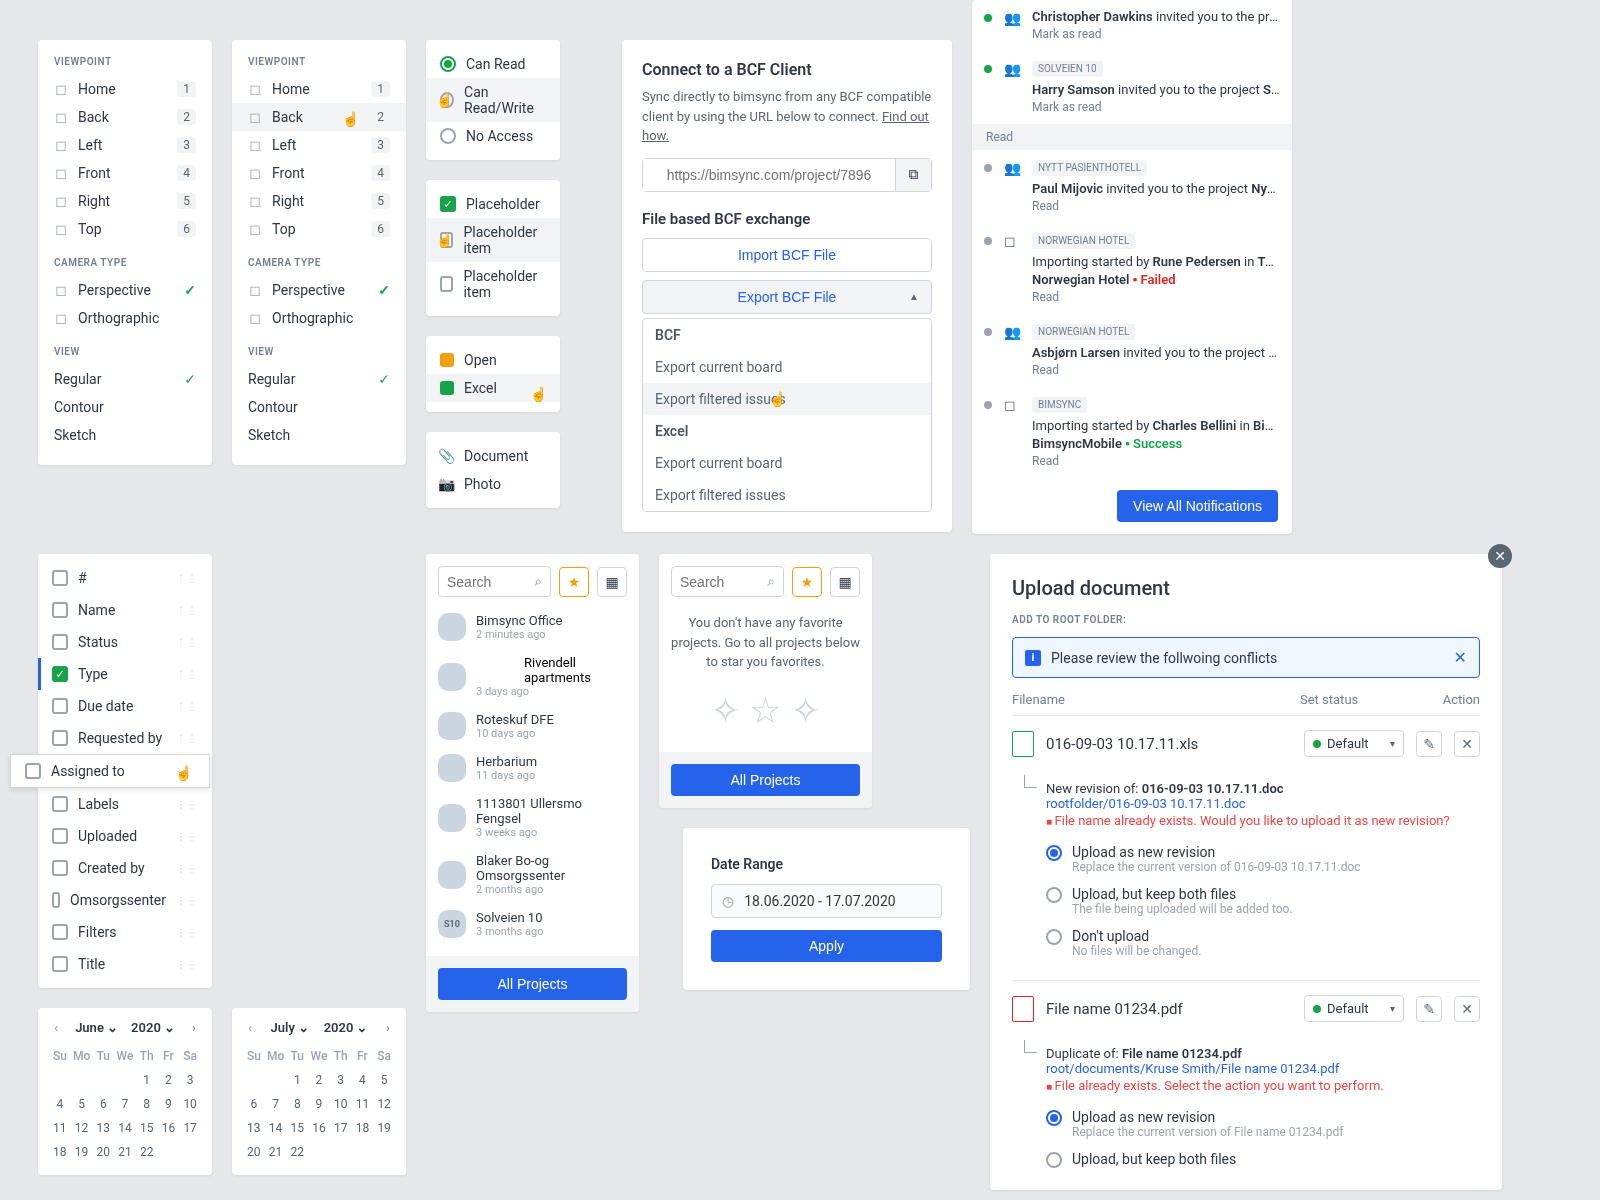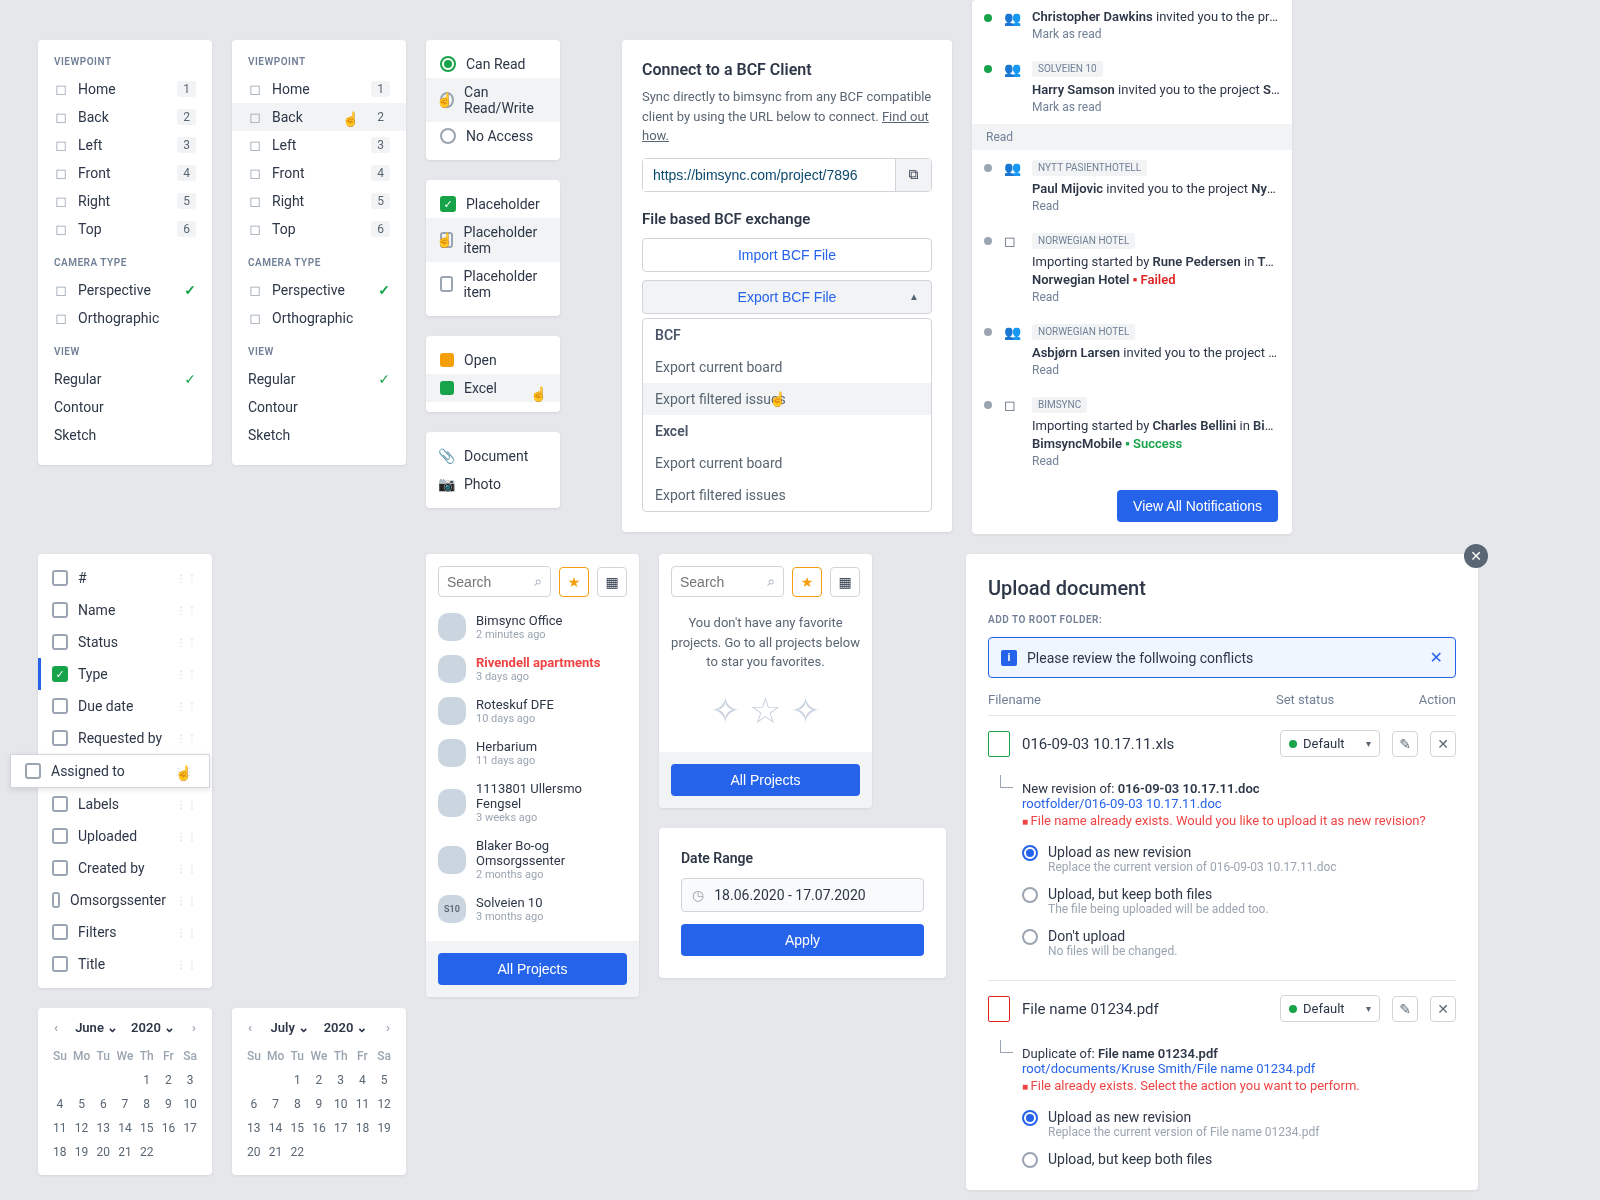--- a/index.html
+++ b/index.html
@@ -33,21 +33,21 @@
 .sq.orange { background:#f59e0b; }
 .sq.green { background:#16a34a; }
 .att-icn { width:14px; height:14px; color:#596673; display:flex; align-items:center; justify-content:center; }
 
 
 .bcf-card { width: 330px; padding: 20px; margin-left: 42px; }
 .bcf-card h3 { font-size: 16px; font-weight: 600; margin-bottom: 8px; }
 .bcf-card .desc { font-size: 13px; color: #596673; line-height: 1.5; margin-bottom: 12px; }
 .bcf-card .desc a { color: #596673; text-decoration: underline; }
 .urlbox { display:flex; border:1px solid #d1d5db; border-radius:4px; margin-bottom:18px; }
-.urlbox input { flex:1; border:none; padding:8px 10px; font-size:14px; color:#0c4a6e; outline:none; }
+.urlbox input { flex:1; border:none; padding:8px 10px; font-size:14px; color:#737373; outline:none;text-align:center; }
 .urlbox .copy { width:36px; display:flex; align-items:center; justify-content:center; background:#f1f3f5; border-left:1px solid #d1d5db; cursor:pointer; }
 .bcf-card h4 { font-size:15px; font-weight:600; margin-bottom:10px; }
 .btn-outline { width:100%; padding:8px; border:1px solid #d1d5db; border-radius:4px; background:#fff; color:#2563eb; font-size:14px; cursor:pointer; margin-bottom:8px; }
 .btn-outline.drop { background:#f1f3f5; display:flex; justify-content:center; align-items:center; position:relative; }
 .btn-outline.drop .caret { position:absolute; right:12px; font-size:10px; color:#596673; }
 .dropdown { border:1px solid #d1d5db; border-radius:4px; background:#fff; margin-top:-4px; }
 .dd-head { padding:8px 12px; font-weight:600; color:#4a5568; }
 .dd-item { padding:8px 12px; cursor:pointer; color:#596673; display:flex; align-items:center; gap:12px; }
 .dd-item.hover { background:#f1f3f5; }
 
@@ -79,37 +79,37 @@
 
 .proj-card { width:213px; padding:12px; }
 .proj-search { display:flex; gap:8px; align-items:center; margin-bottom:12px; }
 .proj-search .inp { flex:1; border:1px solid #d1d5db; border-radius:4px; padding:6px 8px; display:flex; align-items:center; gap:6px; }
 .proj-search .inp input { flex:1; border:none; outline:none; font-size:14px; width:60px; }
 .proj-search .ib { width:30px; height:30px; border:1px solid #d1d5db; border-radius:4px; display:flex; align-items:center; justify-content:center; cursor:pointer; }
 .proj-search .ib.star { border-color:#f59e0b; color:#f59e0b; }
 .proj-row { display:flex; align-items:center; gap:10px; padding:4px 0 10px; cursor:pointer; }
 .proj-row .thumb { width:28px; height:28px; background:#cbd5e0; border-radius:10px; flex-shrink:0; font-size:9px; display:flex; align-items:center; justify-content:center; color:#596673; font-weight:600; }
 .proj-row .meta .nm { font-size:13px; color:#2d3748; }
-.proj-row .meta .nm.active { color:#ef4444; font-weight:700; }
+.proj-row .meta .nm.active { color:#000000; font-weight:400;margin-left:48px; }
 .proj-row .meta .tm { font-size:11px; color:#9aa5b1; }
 .proj-footer { background:#f1f3f5; margin:8px -12px -12px; padding:12px; border-radius:0 0 4px 4px; }
 .btn-blue.full { width:100%; }
 .empty { text-align:center; color:#596673; font-size:13px; line-height:1.5; padding:4px 0 12px; }
 .star-big { font-size:36px; color:#cbd5e0; text-align:center; padding:6px 0 12px; }
 
 
 .cal-card { width:174px; padding:12px; }
 .cal-head { display:flex; align-items:center; justify-content:space-between; margin-bottom:10px; font-size:13px; font-weight:600; }
 .cal-head .nav { color:#9aa5b1; cursor:pointer; padding:0 4px; }
 .cal-grid { display:grid; grid-template-columns:repeat(7,1fr); gap:2px; text-align:center; font-size:12px; }
 .cal-grid .dh { color:#9aa5b1; font-weight:500; padding:4px 0; }
 .cal-grid .d { padding:4px 0; color:#596673; cursor:pointer; }
 
 
-.dr-card { width:287px; padding:22px; }
+.dr-card { width:287px; padding:28px;margin-left:24px; }
 .dr-card .ttl { font-weight:600; margin-bottom:12px; font-size:14px; }
 .dr-input { display:flex; align-items:center; gap:10px; border:1px solid #d1d5db; border-radius:4px; padding:8px 10px; background:#f9fafb; margin-bottom:12px; }
 .dr-input .ic { color:#9aa5b1; }
 
 
 .upl-card { width:512px; padding:22px 22px 0; position:relative; }
 .upl-card h2 { font-size:20px; font-weight:500; margin-bottom:14px; }
 .upl-card .subh { font-size:10px; font-weight:600; color:#718096; letter-spacing:.5px; margin-bottom:12px; }
 .alert { display:flex; align-items:center; gap:10px; border:1px solid #2563eb; border-radius:4px; padding:10px 12px; background:#eff6ff; margin-bottom:14px; }
 .alert .ai { width:16px; height:16px; background:#2563eb; color:#fff; border-radius:2px; display:flex; align-items:center; justify-content:center; font-size:11px; font-weight:700; }

